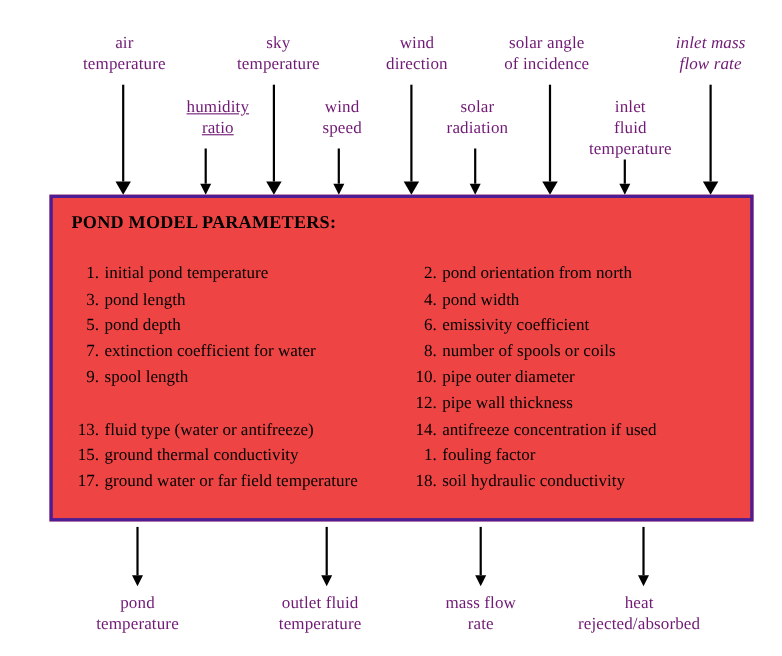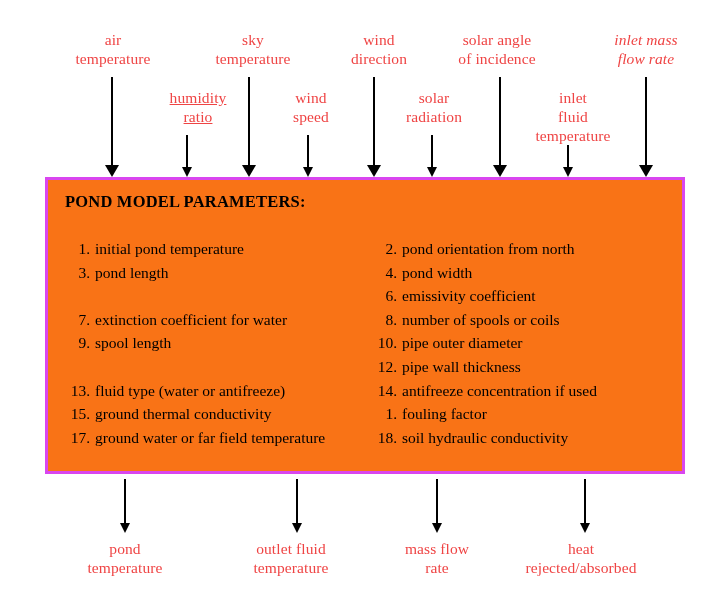--- a/index.html
+++ b/index.html
@@ -16,21 +16,21 @@
     color: #000000;
     -webkit-font-smoothing: none;
   }
 
   
   .io-label {
     position: absolute;
     text-align: center;
     font-size: 15.5px;
     line-height: 19px;
-    color: #ef4444;
+    color: #701a75;
     white-space: pre-line;
     transform: translateX(-50%);
     letter-spacing: 0.1px;
   }
 
   
   .arrow {
     position: absolute;
     transform: translateX(-50%);
   }
@@ -61,23 +61,23 @@
     border-top-width: 10px;
   }
 
   
   #param-box {
     position: absolute;
     left: 45px;
     top: 177px;
     width: 640px;
     height: 297px;
-    border: 3px solid #d946ef;
+    border: 3px solid #4c1d95;
     box-sizing: border-box;
-    background: #f97316;
+    background: #ef4444;
   }
   #box-title {
     position: absolute;
     left: 17px;
     top: 12px;
     font-size: 16.5px;
     font-weight: bold;
     letter-spacing: 0.2px;
   }
   .param-grid {
@@ -173,20 +173,21 @@
     <div class="param-grid" id="param-grid">
         <div class="param-row">
           <div class="param-item col-left"><span class="num">1.</span><span class="txt">initial pond temperature</span></div>
           <div class="param-item col-right"><span class="num">2.</span><span class="txt">pond orientation from north</span></div>
         </div>
         <div class="param-row">
           <div class="param-item col-left"><span class="num">3.</span><span class="txt">pond length</span></div>
           <div class="param-item col-right"><span class="num">4.</span><span class="txt">pond width</span></div>
         </div>
         <div class="param-row">
+          <div class="param-item col-left"><span class="num">5.</span><span class="txt">pond depth</span></div>
           <div class="param-item col-right"><span class="num">6.</span><span class="txt">emissivity coefficient</span></div>
         </div>
         <div class="param-row">
           <div class="param-item col-left"><span class="num">7.</span><span class="txt">extinction coefficient for water</span></div>
           <div class="param-item col-right"><span class="num">8.</span><span class="txt">number of spools or coils</span></div>
         </div>
         <div class="param-row">
           <div class="param-item col-left"><span class="num">9.</span><span class="txt">spool length</span></div>
           <div class="param-item col-right"><span class="num">10.</span><span class="txt">pipe outer diameter</span></div>
         </div>

